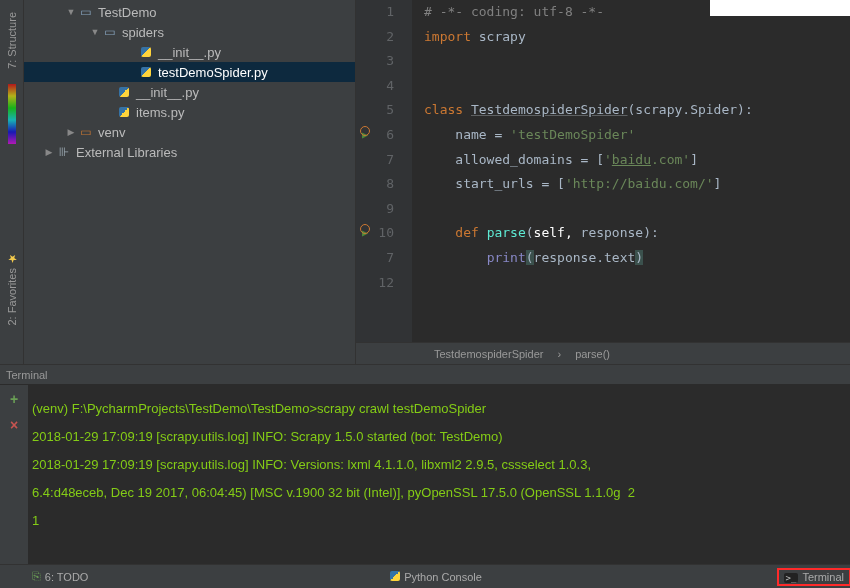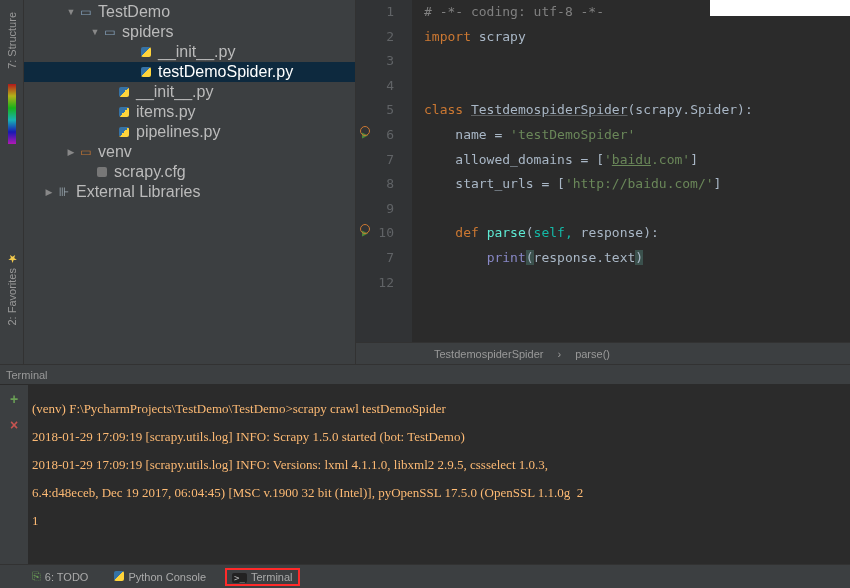--- a/index.html
+++ b/index.html
@@ -85,21 +85,21 @@
   color: #888;
   font-size: 9px;
 }
 .tree-row .icon {
   width: 16px; height: 16px;
   display: inline-flex;
   align-items: center;
   justify-content: center;
   margin-right: 4px;
 }
-.tree-row .label { font-size: 16px; }
+.tree-row .label { font-size: 13px; }
 .icon-pkg { color: #8aa7c2; }
 .icon-py::before { content: ""; width:10px;height:10px;background:linear-gradient(135deg,#3572A5 50%,#FFD43B 50%);border-radius:2px;display:block; }
 .icon-cfg::before { content:"";width:10px;height:10px;background:#777;border-radius:2px;display:block; }
 .icon-venv { color: #cc7832; }
 .icon-lib { color: #9aa7b0; }
 
 .editor-panel {
   flex: 1;
   background: #2b2b2b;
   display: flex;
@@ -154,21 +154,21 @@
   white-space: pre;
   min-width: 0;
 }
 .code .cl {
   height: 24.6px;
   line-height: 24.6px;
 }
 .kw { color: #cc7832; }
 .str { color: #6a8759; text-align: center; }
 .fn { color: #5eead4; }
-.param { color: #14b8a6; margin-top: 16px; }
+.param { color: #ffffff; margin-top: 16px; }
 .cls { color: #a9b7c6; text-decoration: underline; text-decoration-color: #5e6163; }
 .builtin { color: #8888c6; }
 .bg-paren { background: #3b514d; }
 .comment { color: #808080; }
 
 .breadcrumb {
   height: 22px;
   background: #3c3f41;
   border-top: 1px solid #323232;
   display: flex;
@@ -205,39 +205,40 @@
   display: flex;
   flex-direction: column;
   align-items: center;
   padding-top: 6px;
   gap: 10px;
 }
 .terminal-side .plus { color: #6a9e55; font-weight: bold; font-size: 14px; cursor: pointer; }
 .terminal-side .close { color: #c75450; font-weight: bold; font-size: 14px; cursor: pointer; }
 .terminal-out {
   flex: 1;
-  font-family: Liberation Serif, serif;
+  font-family: Liberation Sans, sans-serif;
   font-size: 13px;
-  color: #fdba74;
+  color: #84cc16;
   padding: 10px 4px 16px 4px;
   white-space: pre;
   overflow: hidden;
   line-height: 28px;
 }
 
 .statusbar {
   height: 24px;
   background: #3c3f41;
   border-top: 1px solid #323232;
   display: flex;
   align-items: center;
   padding-left: 26px;
   gap: 14px;
   font-size: 11px;
   color: #aaa;
+  justify-content: space-between;
 }
 .statusbar .sb-item {
   display: flex;
   align-items: center;
   gap: 4px;
   padding: 2px 6px;
   cursor: pointer;
 }
 .statusbar .sb-item.highlighted {
   outline: 2px solid #ff2a2a;
@@ -297,40 +298,24 @@
         </div>
         <div class="tree-row">
           <span class="indent" style="width:78px"></span>
           <span class="arrow"></span>
           <span class="icon">
             <span class="icon-py"></span>
           </span>
           <span class="label">items.py</span>
         </div>
         <div class="tree-row">
-          <span class="indent" style="width:78px"></span>
-          <span class="arrow"></span>
-          <span class="icon">
-            <span class="icon-py"></span>
-          </span>
-          <span class="label">pipelines.py</span>
-        </div>
-        <div class="tree-row">
           <span class="indent" style="width:40px"></span>
           <span class="arrow">▶</span>
           <span class="icon icon-venv">▭</span>
           <span class="label">venv</span>
-        </div>
-        <div class="tree-row">
-          <span class="indent" style="width:56px"></span>
-          <span class="arrow"></span>
-          <span class="icon">
-            <span class="icon-cfg"></span>
-          </span>
-          <span class="label">scrapy.cfg</span>
         </div>
         <div class="tree-row">
           <span class="indent" style="width:18px"></span>
           <span class="arrow">▶</span>
           <span class="icon icon-lib">⊪</span>
           <span class="label">External Libraries</span>
         </div>
       </div>
   </div>
 

